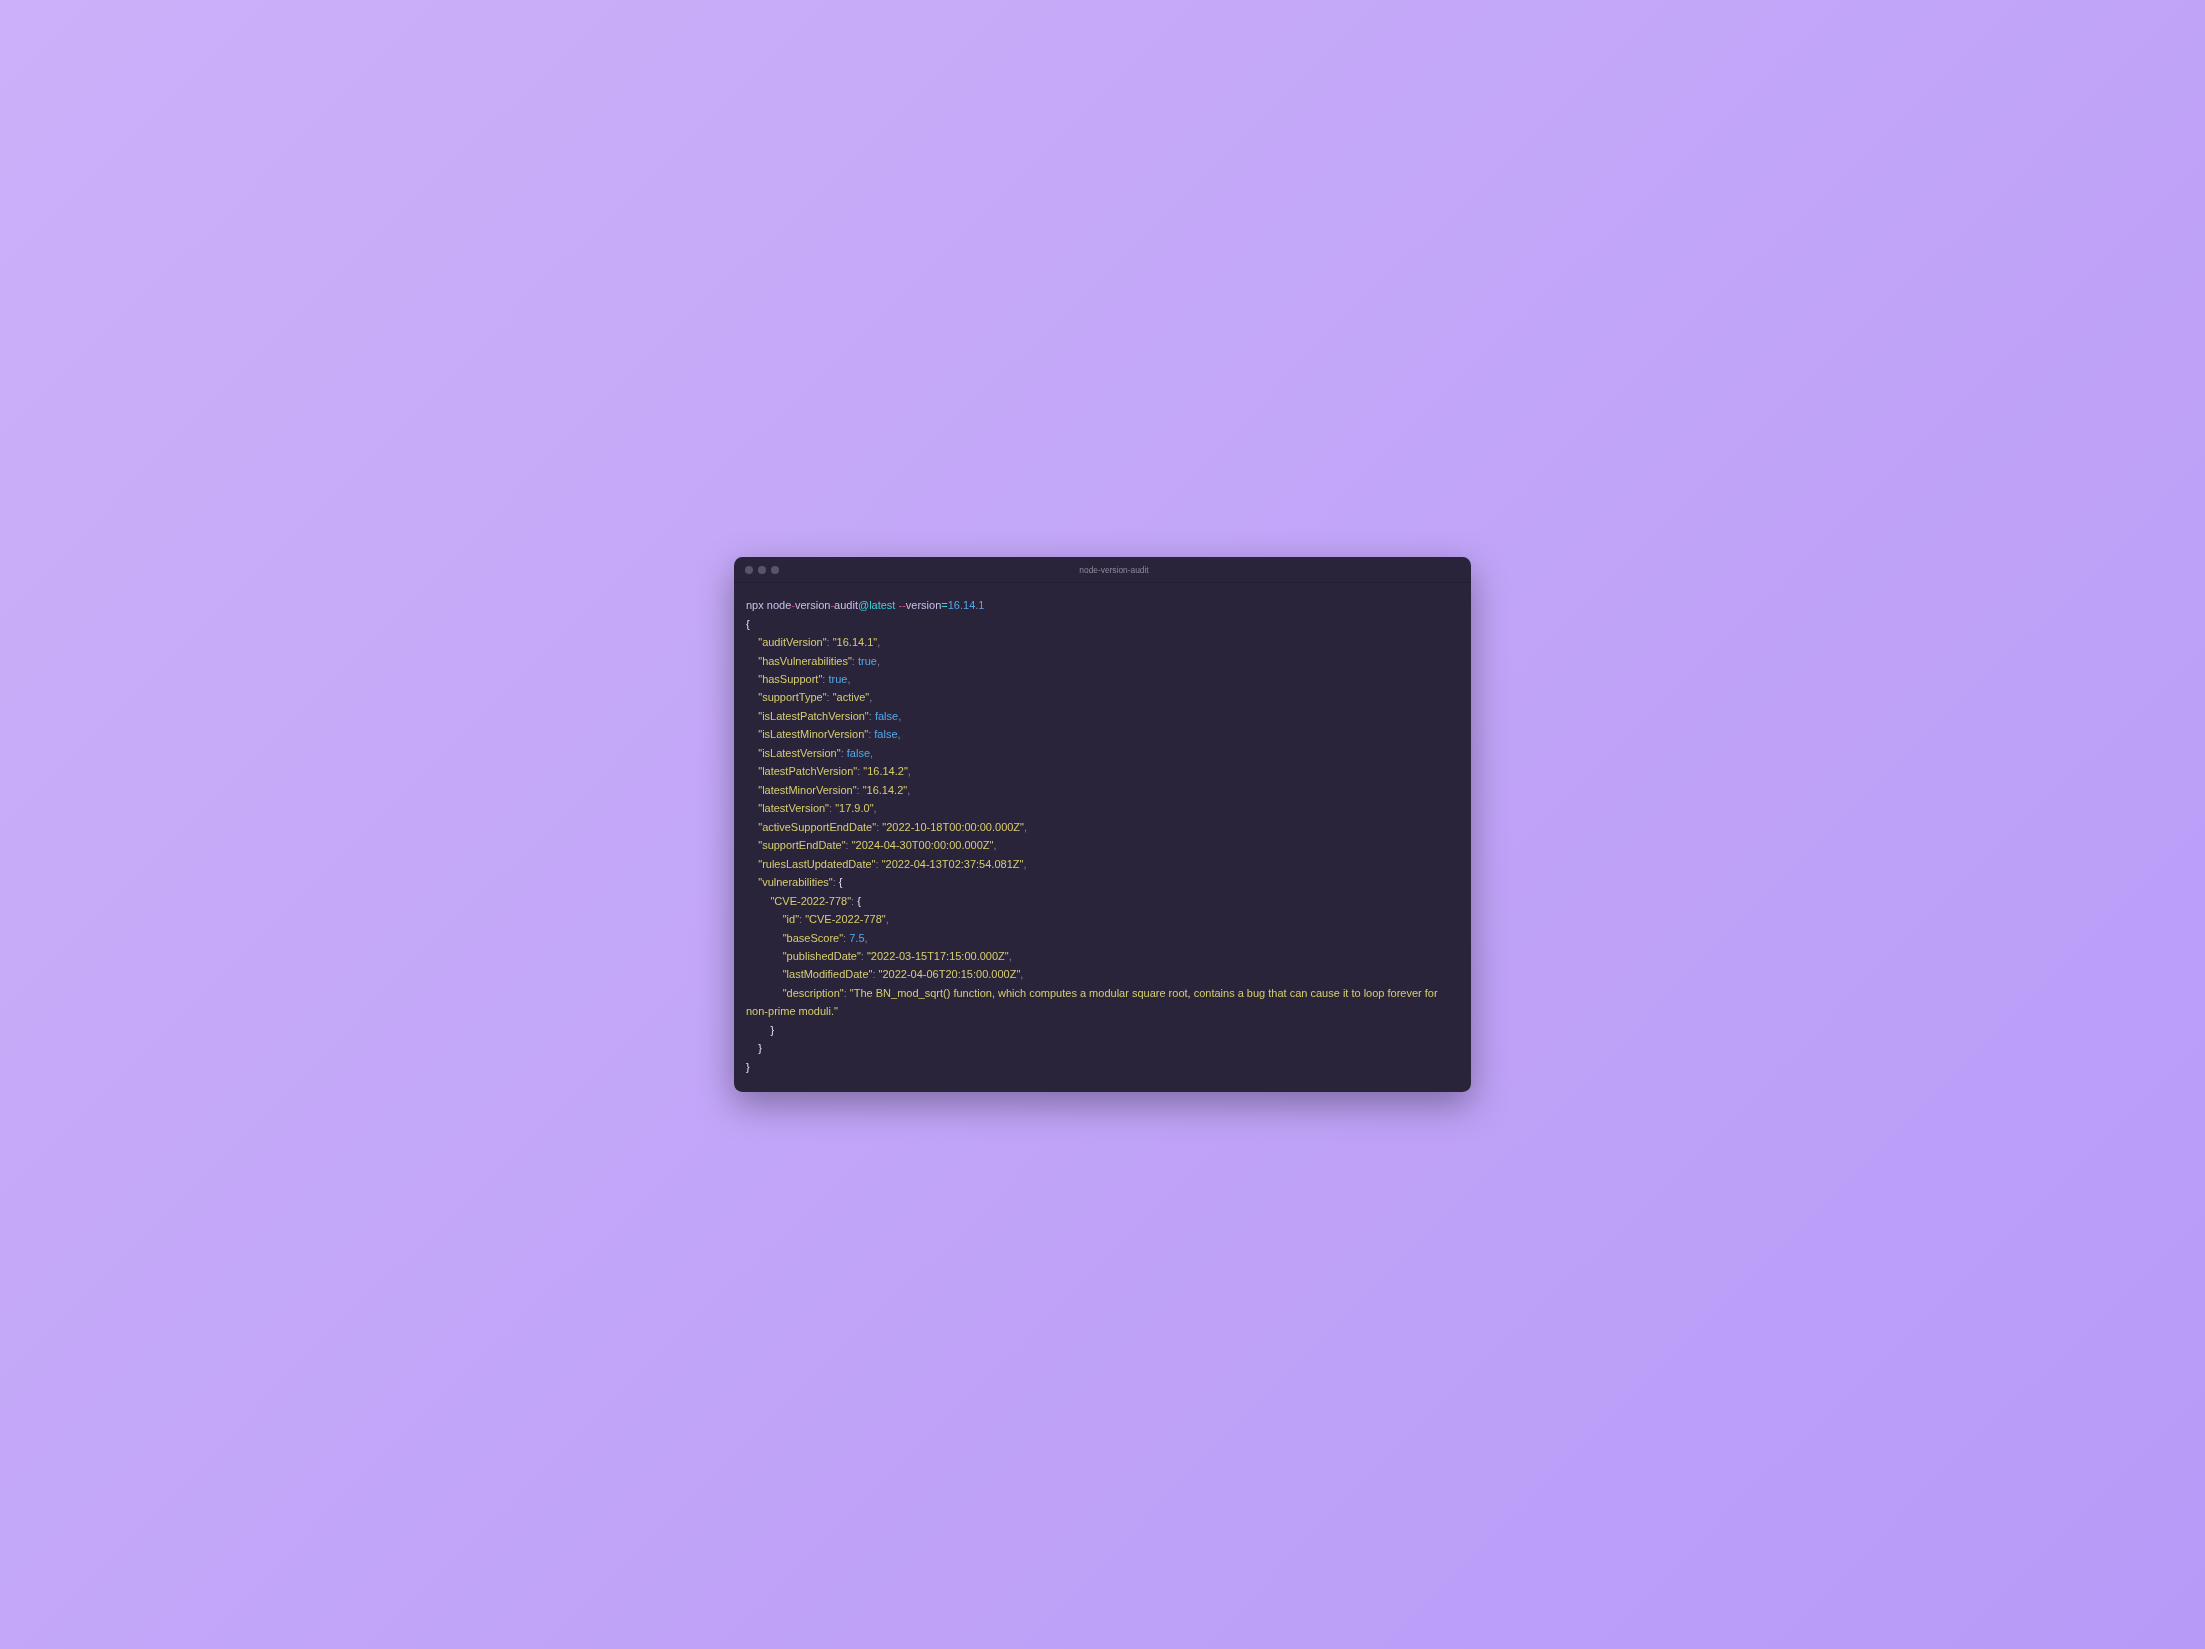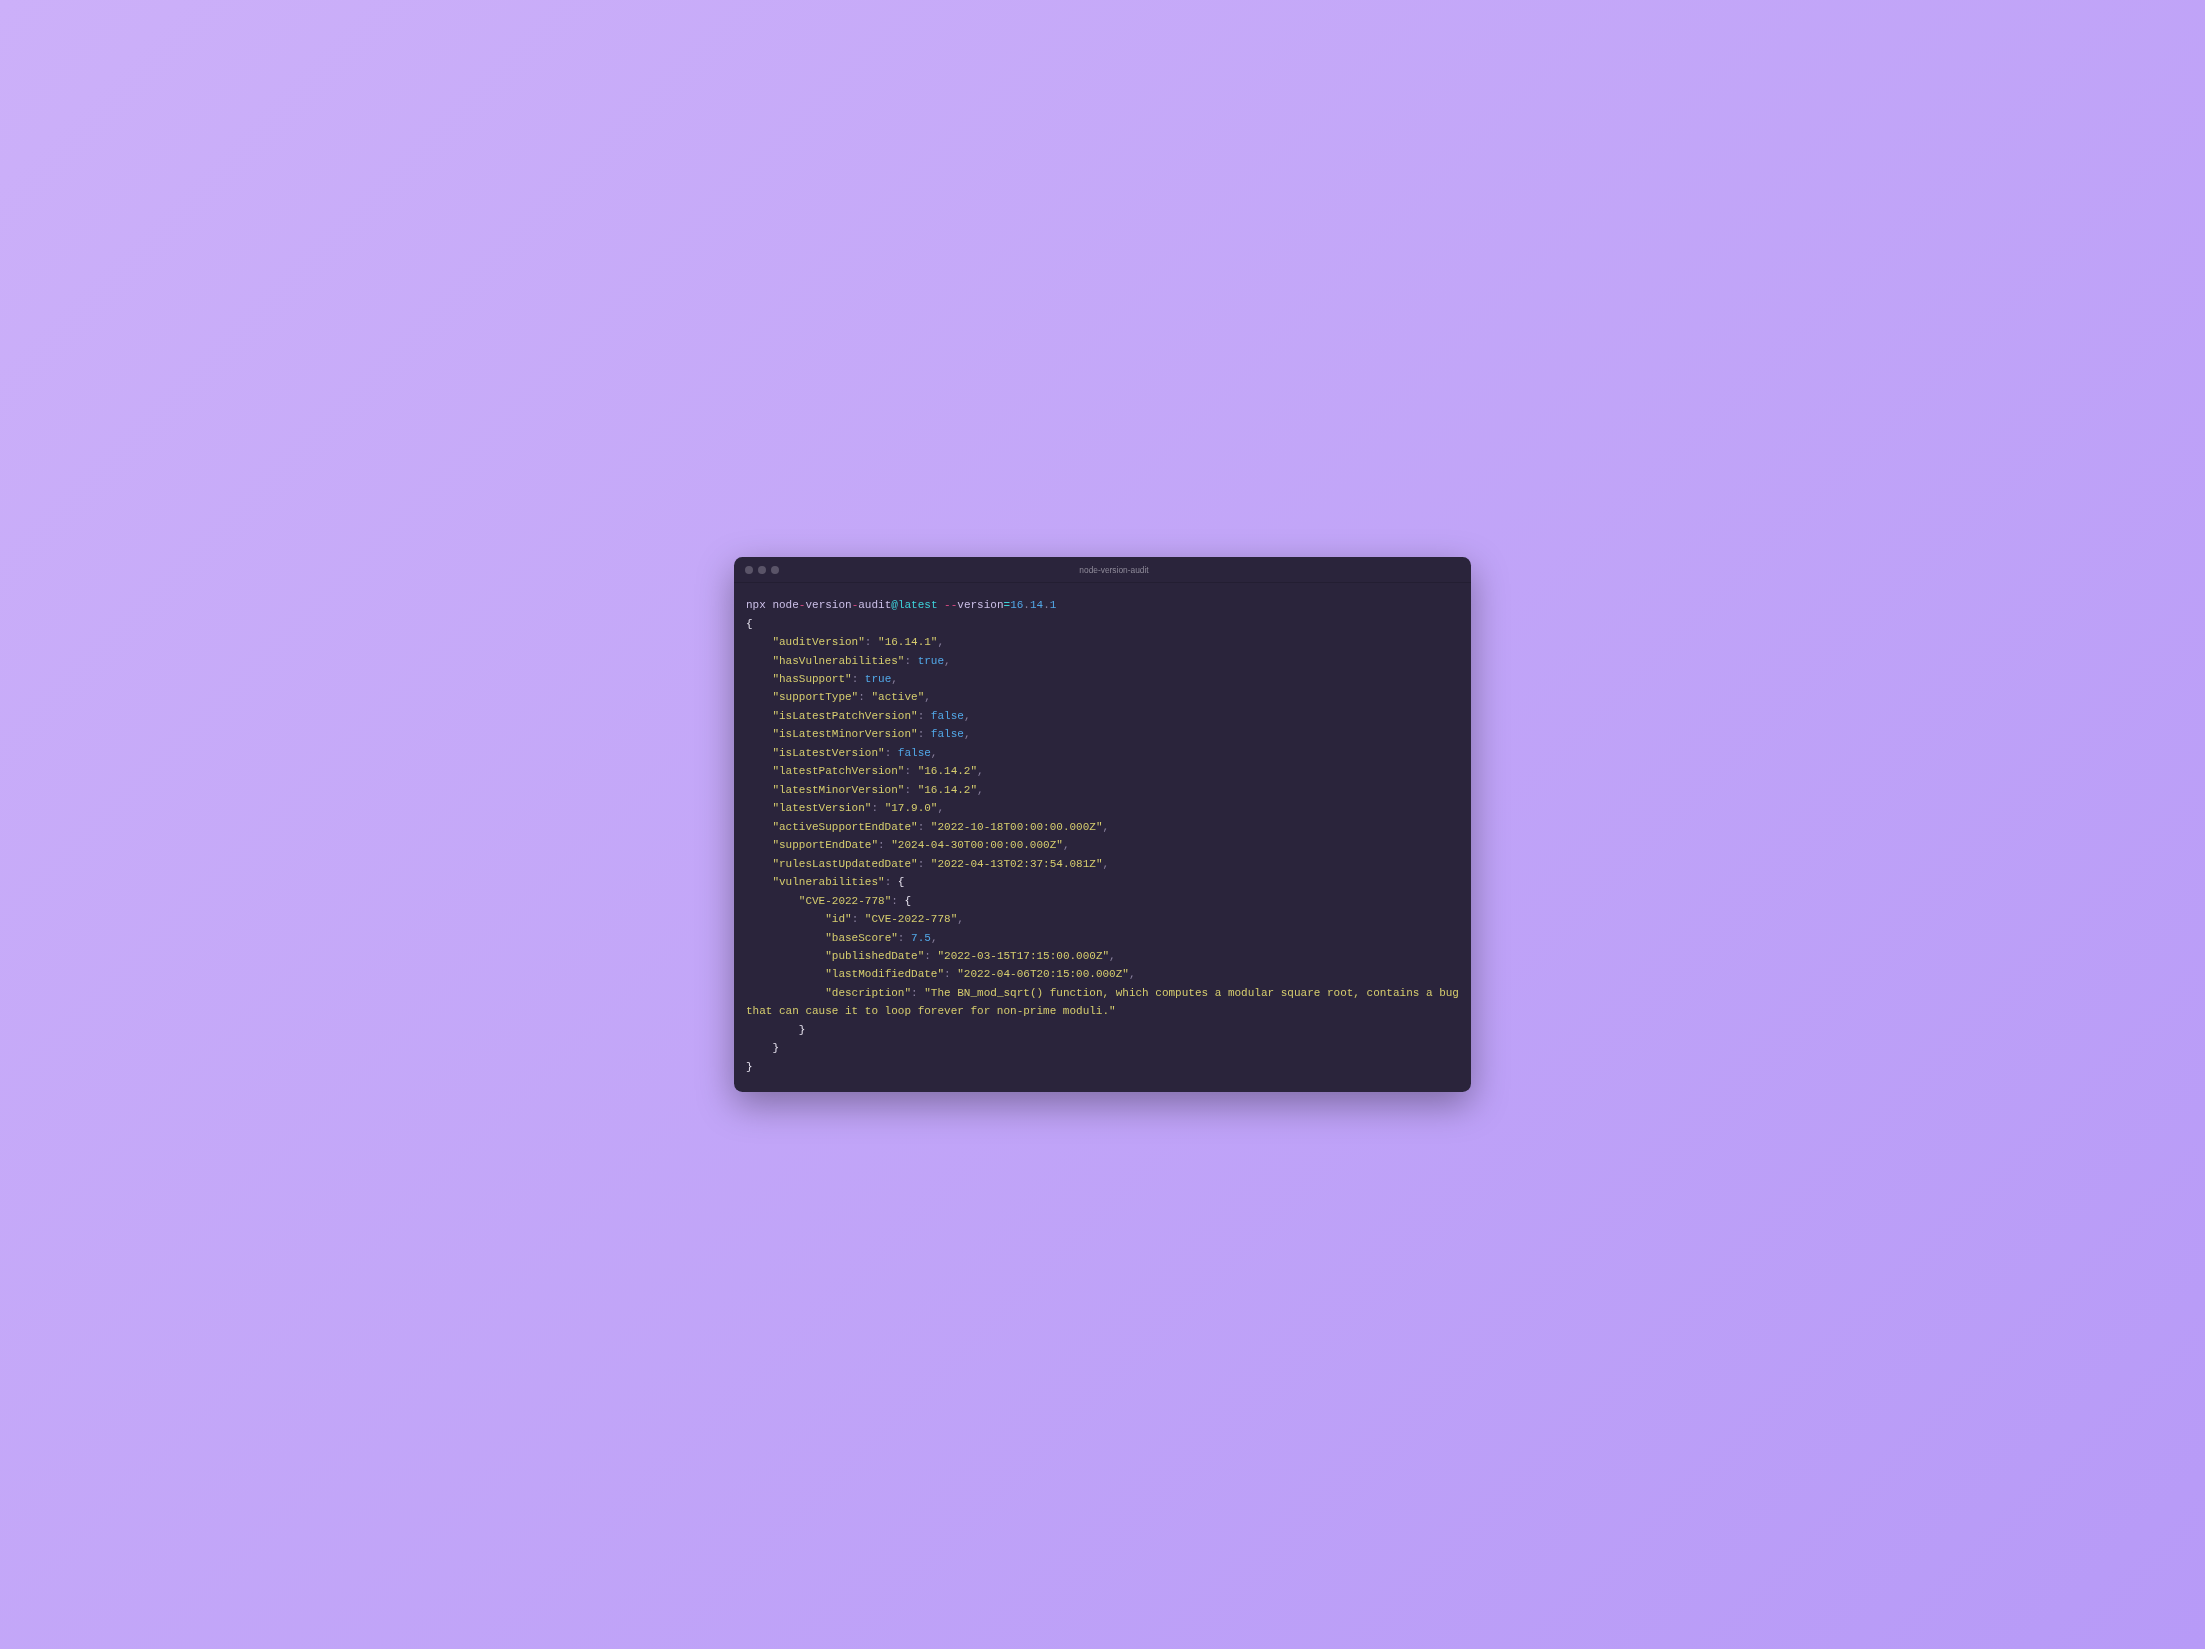--- a/index.html
+++ b/index.html
@@ -51,21 +51,21 @@
     padding-left: 23px;
   }
   .terminal-body {
     padding: 13px 12px 15.6px 12px;
     font-size: 11px;
     line-height: 1.68;
     color: #cbbfe7;
     overflow-x: auto;
   }
   pre {
-    font-family: Liberation Mono, monospace;
+    font-family: Liberation Sans, sans-serif;
     white-space: pre-wrap;
     word-wrap: break-word;
   }
   
   .c-default { color: #cbbfe7; }
   .c-dash    { color: #e44e88; }   
   .c-cyan    { color: #3ed1d9; }   
   .c-num     { color: #52a8e8; }   
   .c-punc    { color: #8a819e; }   
   .c-key     { color: #d6cd6e; }   

